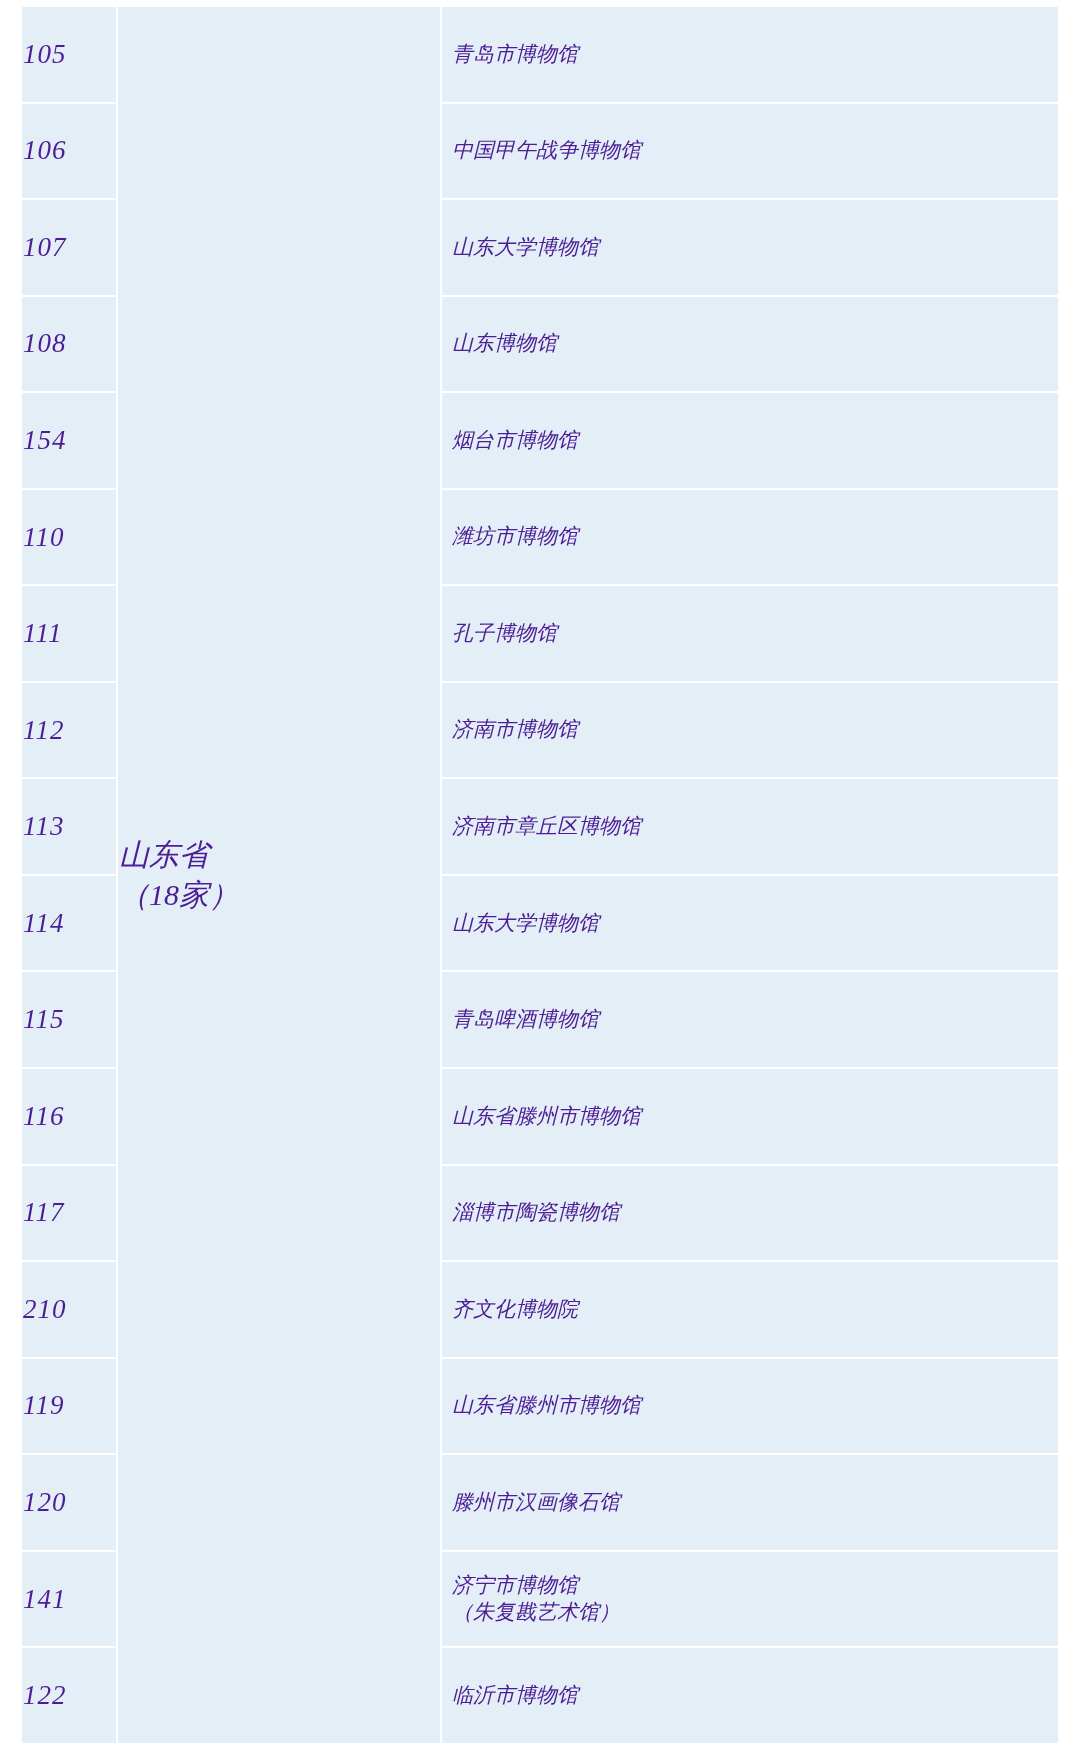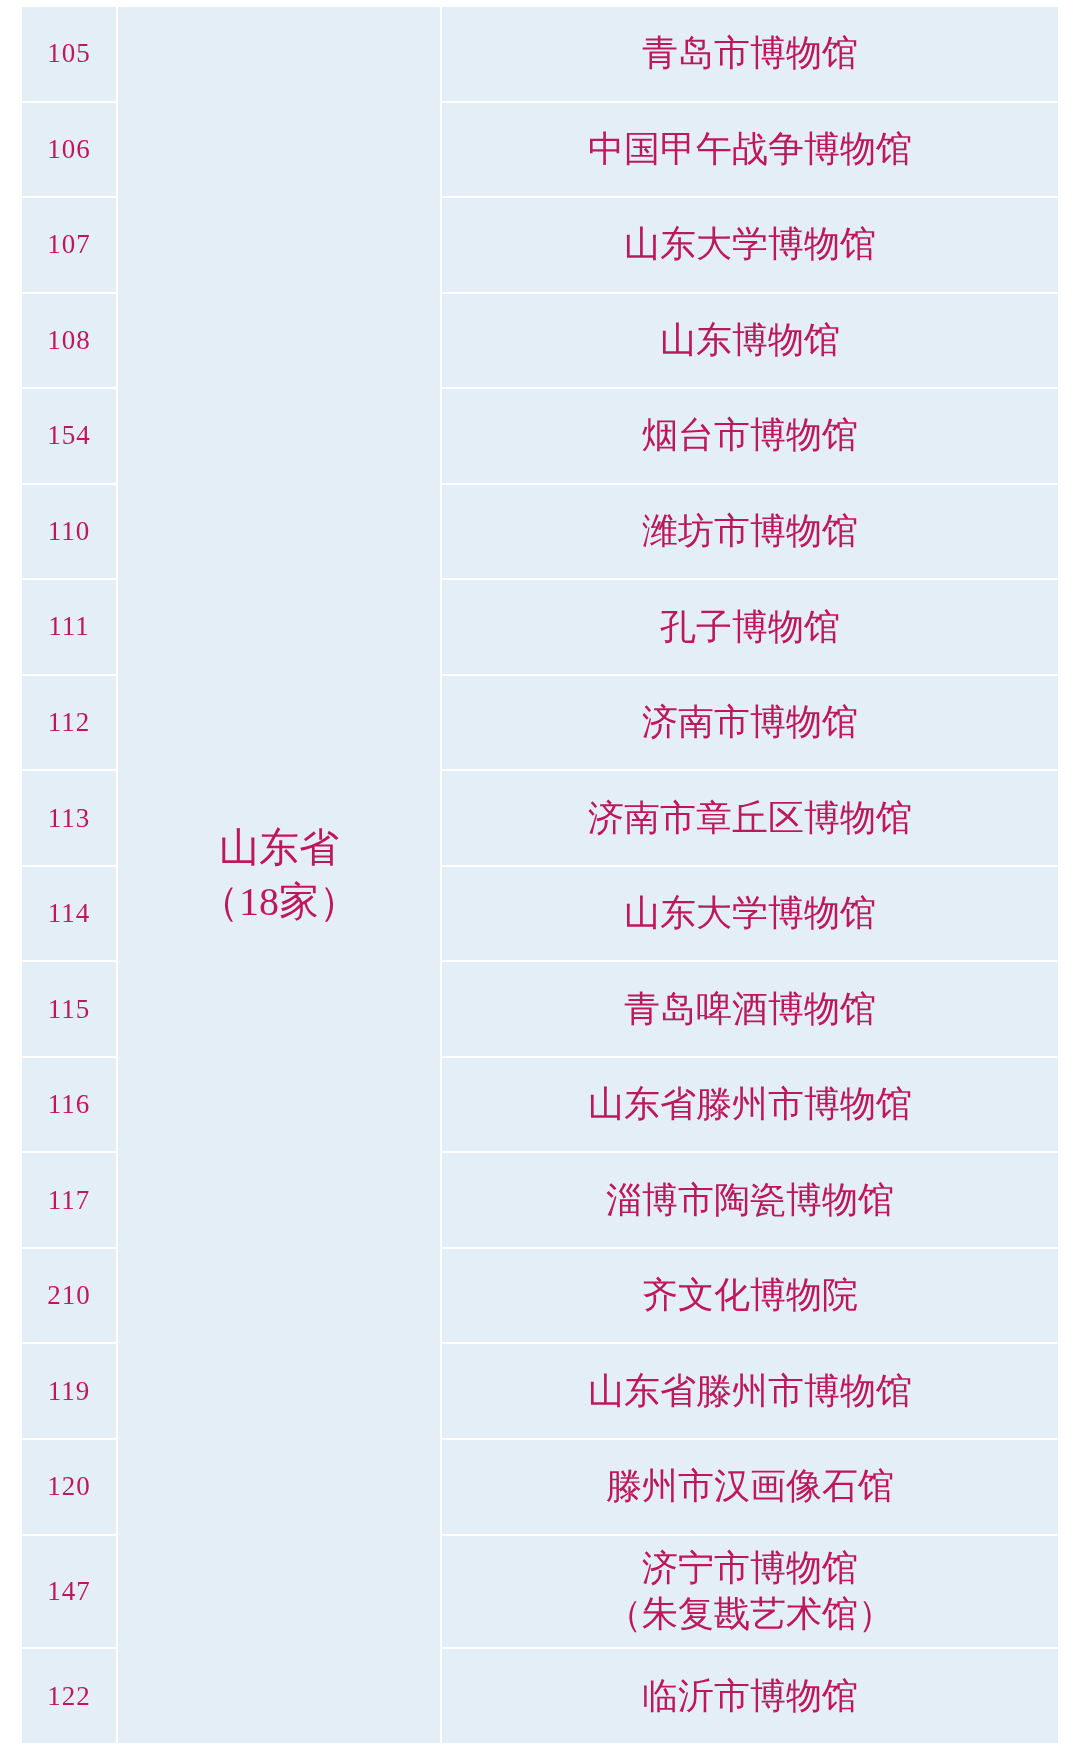--- a/index.html
+++ b/index.html
@@ -22,42 +22,42 @@
     padding-top: 5px;
   }
   table.museum-table {
     border-collapse: collapse;
     width: 1040px;
     table-layout: fixed;
   }
   table.museum-table td {
     background: #e3eef7;
     border: 2px solid #ffffff;
-    text-align: center;
     vertical-align: middle;
-    color: #be185d;
+    color: #4c1d95;
+    font-style: italic;
   }
   td.idx {
     width: 92px;
     font-size: 27px;
     font-family: "Liberation Serif", "DejaVu Serif", serif;
     letter-spacing: 1px;
   }
   td.province {
     width: 320px;
-    font-size: 40px;
+    font-size: 30px;
     line-height: 1.35;
     font-family: "Liberation Serif", "DejaVu Serif", serif;
     margin-left: 16px;
   }
   td.name {
-    font-size: 36px;
+    font-size: 21px;
     line-height: 1.3;
     font-family: "Liberation Serif", "DejaVu Serif", serif;
-    padding: 4px 20px;
+    padding: 4px 10px;
   }
   .prov-line2 {
     display: block;
   }
   tr.row {
     height: 87px;
   }
   tr.row-tall {
     height: 87px;
   }
@@ -147,21 +147,21 @@
         <td class="idx">119</td>
         <td class="name">山东省滕州市博物馆</td>
       </tr>
 
       <tr class="row">
         <td class="idx">120</td>
         <td class="name">滕州市汉画像石馆</td>
       </tr>
 
       <tr class="row-tall">
-        <td class="idx">147</td>
+        <td class="idx">141</td>
         <td class="name">
           <span>济宁市博物馆</span>
           <span class="prov-line2">（朱复戡艺术馆）</span>
         </td>
       </tr>
 
       <tr class="row">
         <td class="idx">122</td>
         <td class="name">临沂市博物馆</td>
       </tr>

